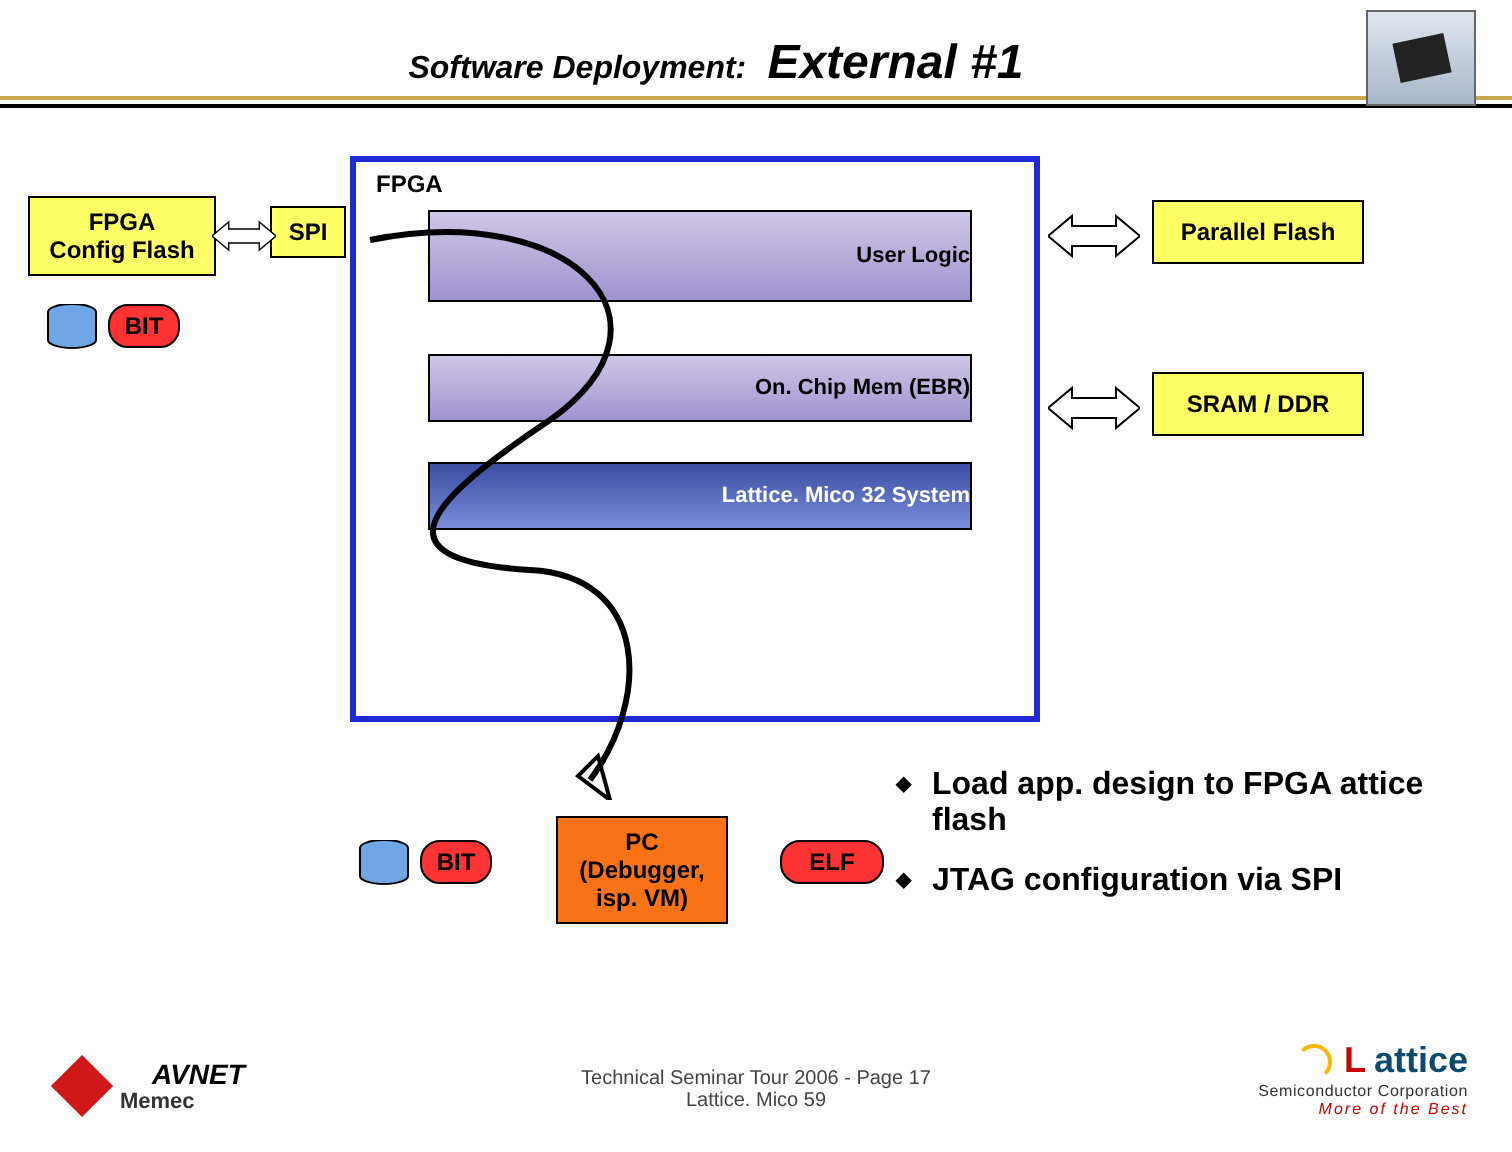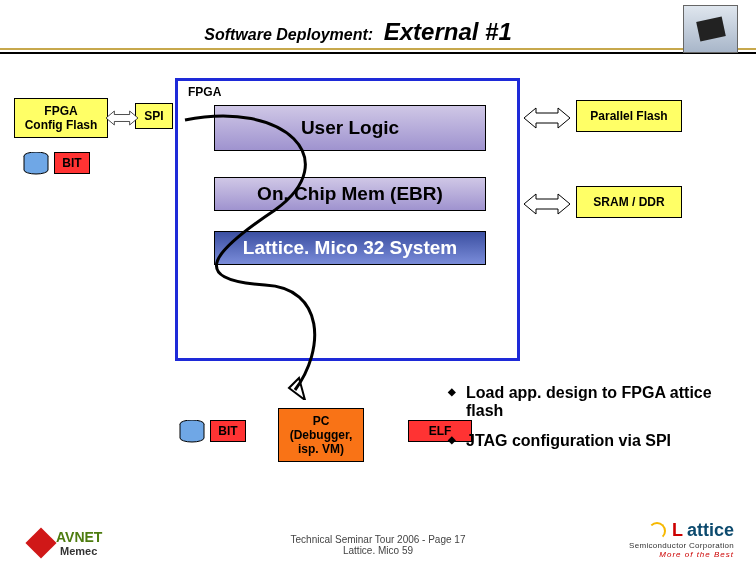--- a/index.html
+++ b/index.html
@@ -46,40 +46,40 @@
     font-size:12px;
     font-weight:bold;
     text-align:center;
     display:flex;align-items:center;justify-content:center;
     padding:2px;
   }
   .yellow { background:#ffff66; }
   .gradient-purple { background: linear-gradient(#cfc7e6,#9f93cf);}
   .gradient-blue   { background: linear-gradient(#3b4fa1,#7a8cd9); color:#fff;}
   .gradient-whitepurple { background: linear-gradient(#fff,#c7bde0);}
-  .red {background:#ff3333;}
+  .red {background:#ff3333;border-radius:10px;}
 
   .fpga-container {
     position:absolute;
     top:78px; left:175px;
     width:345px; height:283px;
     border:3px solid #1e2ad8;
   }
   .fpga-label {
     position:absolute; top:4px; left:10px;
     font-size:12px; font-weight:bold;
   }
 
   .inner-block {
     position:absolute;
     border:1px solid #000;
-    font-size:19px;
+    font-size:11px;
     font-weight:bold;
     text-align:center;
-    display:flex;align-items:center;justify-content:center;
+    display:flex;align-items:center;justify-content:flex-end;
   }
 
   
   .dbl-arrow {
     position:absolute;
     width:46px;height:28px;
   }
   .dbl-arrow svg{width:100%;height:100%;}
 
   
@@ -101,21 +101,21 @@
   .footer-text{
     position:absolute;bottom:20px;left:0;right:0;text-align:center;
     font-size:10px;color:#444;
   }
 
   .avnet-logo{
     position:absolute;bottom:18px;left:30px;width:120px;height:30px;
     display:flex;align-items:center;gap:4px;
   }
   .avnet-diamond{width:22px;height:22px;background:#d01818;transform:rotate(45deg);}
-  .avnet-text{font-weight:bold;color:#4d7c0f;font-size:14px;}
+  .avnet-text{font-weight:bold;font-style:italic;color:#000000;font-size:14px;margin-left:20px;}
   .memec-text{font-weight:bold;font-size:11px;color:#333;margin-left:4px;}
 
   .lattice-logo{
     position:absolute;bottom:14px;right:22px;width:140px;height:42px;
     text-align:right;
   }
   .lattice-top{display:flex;align-items:center;justify-content:flex-end;gap:4px;}
   .lattice-red{color:#c00;font-weight:bold;font-size:18px;}
   .lattice-black{color:#0c4a6e;font-weight:bold;font-size:18px;}
   .lattice-swoosh{width:18px;height:18px;border:2px solid #f6b800;border-radius:50%;border-left-color:transparent;border-bottom-color:transparent;margin-right:2px;}
@@ -200,21 +200,21 @@
       <ellipse cx="14" cy="4" rx="12" ry="4" fill="#6fa7e6" stroke="#000"></ellipse>
       <path d="M2 4 v14 a12 4 0 0 0 24 0 V4" fill="#6fa7e6" stroke="#000"></path>
     </svg>
 </div>
 <div class="box red" style="top:420px;left:210px;width:36px;height:22px;color:#000">BIT</div>
 
 <div class="box" style="top:408px;left:278px;width:86px;height:54px;background:#f97316;white-space:pre-line">PC
 (Debugger,
 isp. VM)</div>
 
-<div class="box red" style="top:420px;left:408px;width:64px;height:22px;color:#000">ELF</div>
+<div class="box red" style="top:420px;left:390px;width:52px;height:22px;color:#000">ELF</div>
 
 <ul class="bullets">
   <li>Load app. design to FPGA attice flash</li>
   <li>JTAG configuration via SPI</li>
 </ul>
 
 <div class="footer-text">
   <span>Technical Seminar Tour 2006   -   Page 17</span><br>
   <span>Lattice. Mico 59</span>
 </div>

